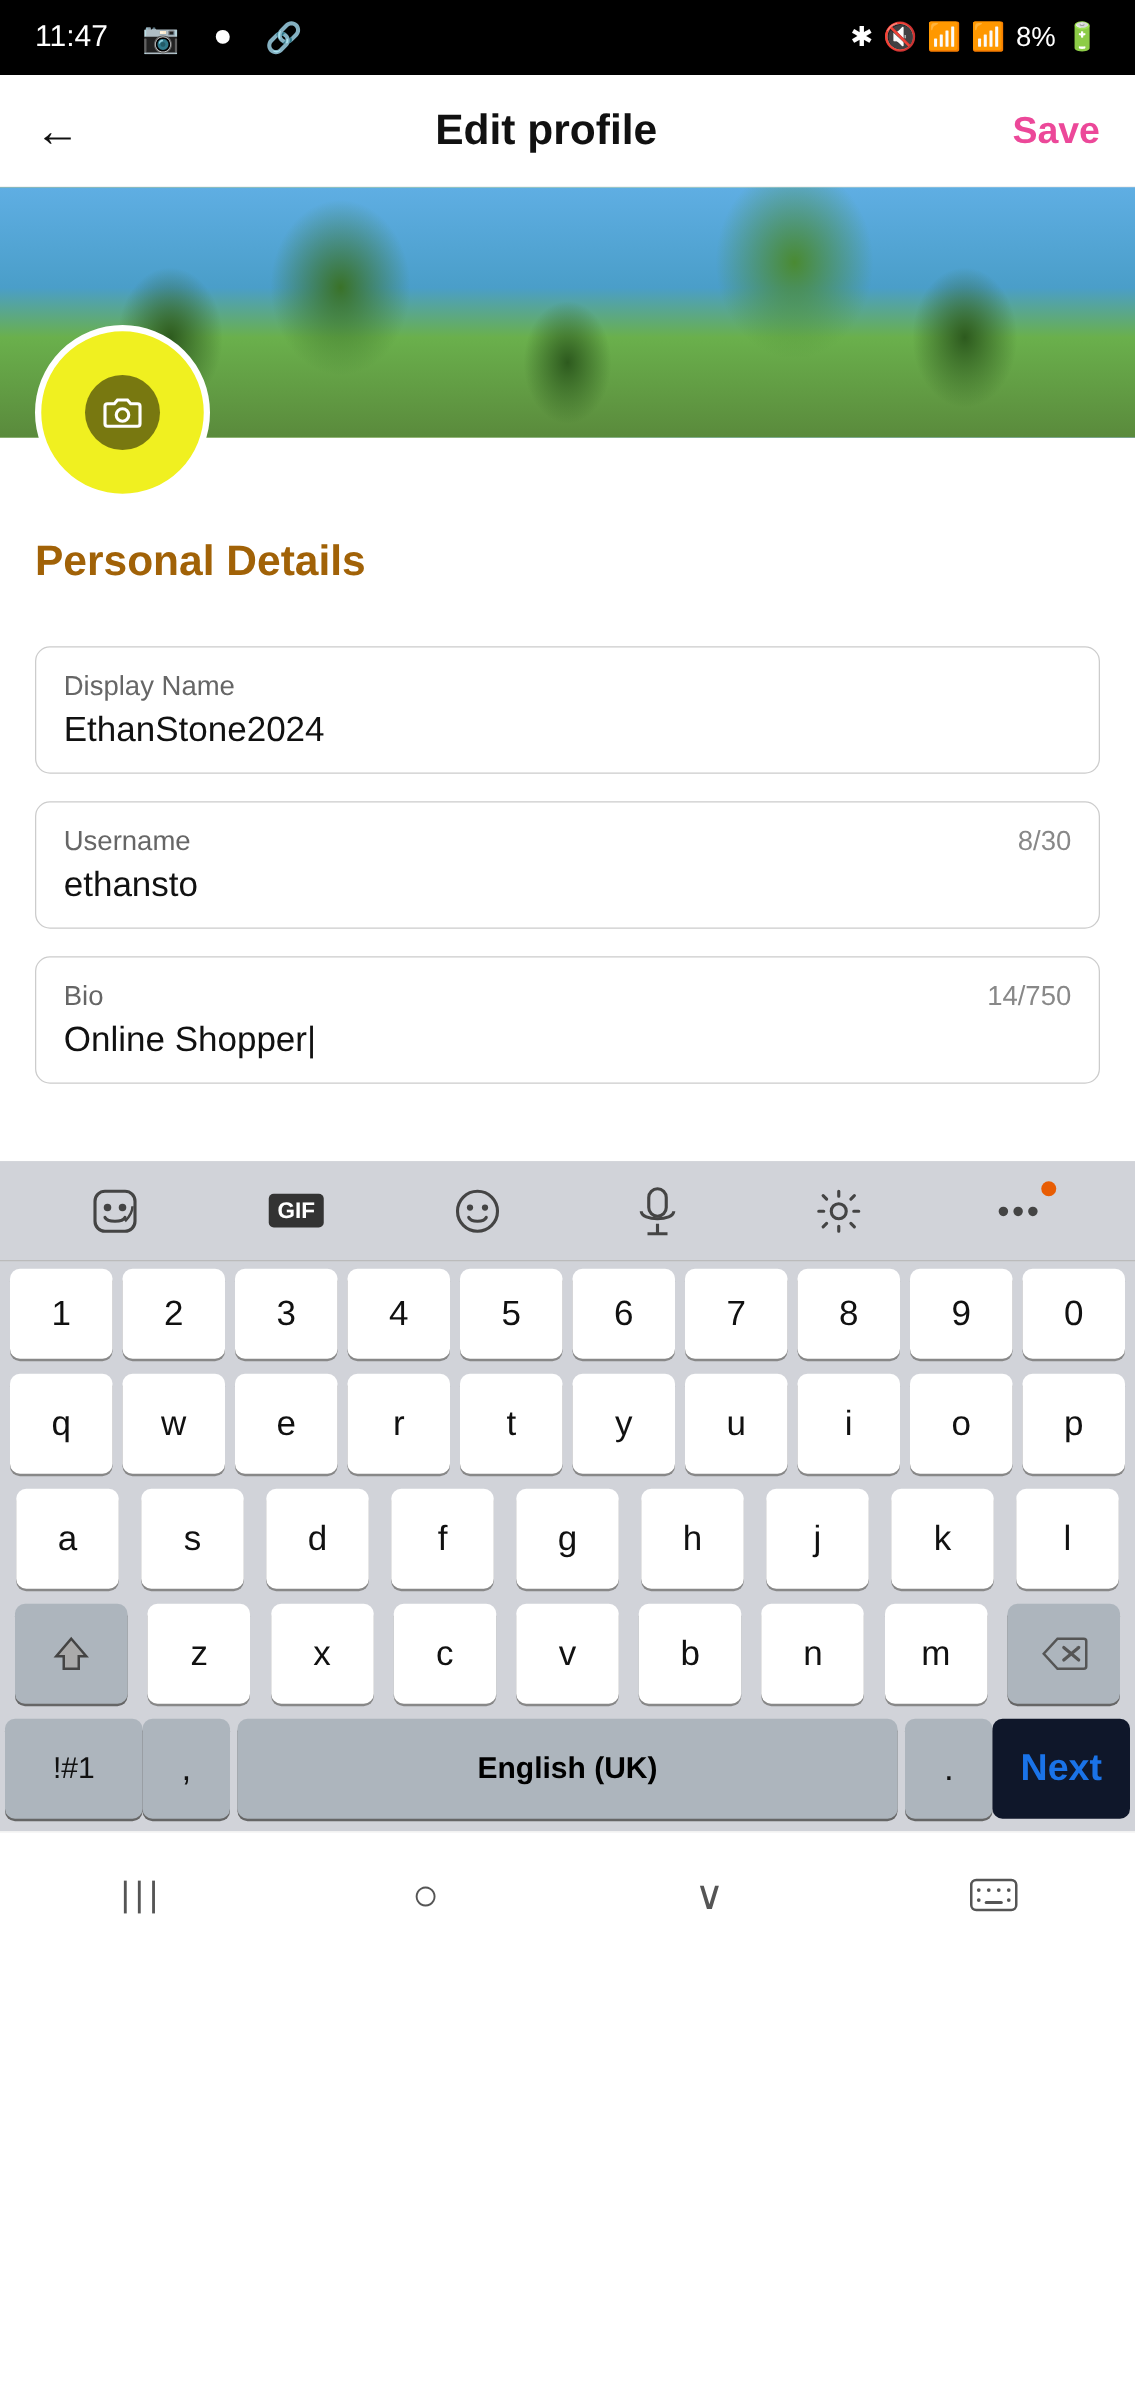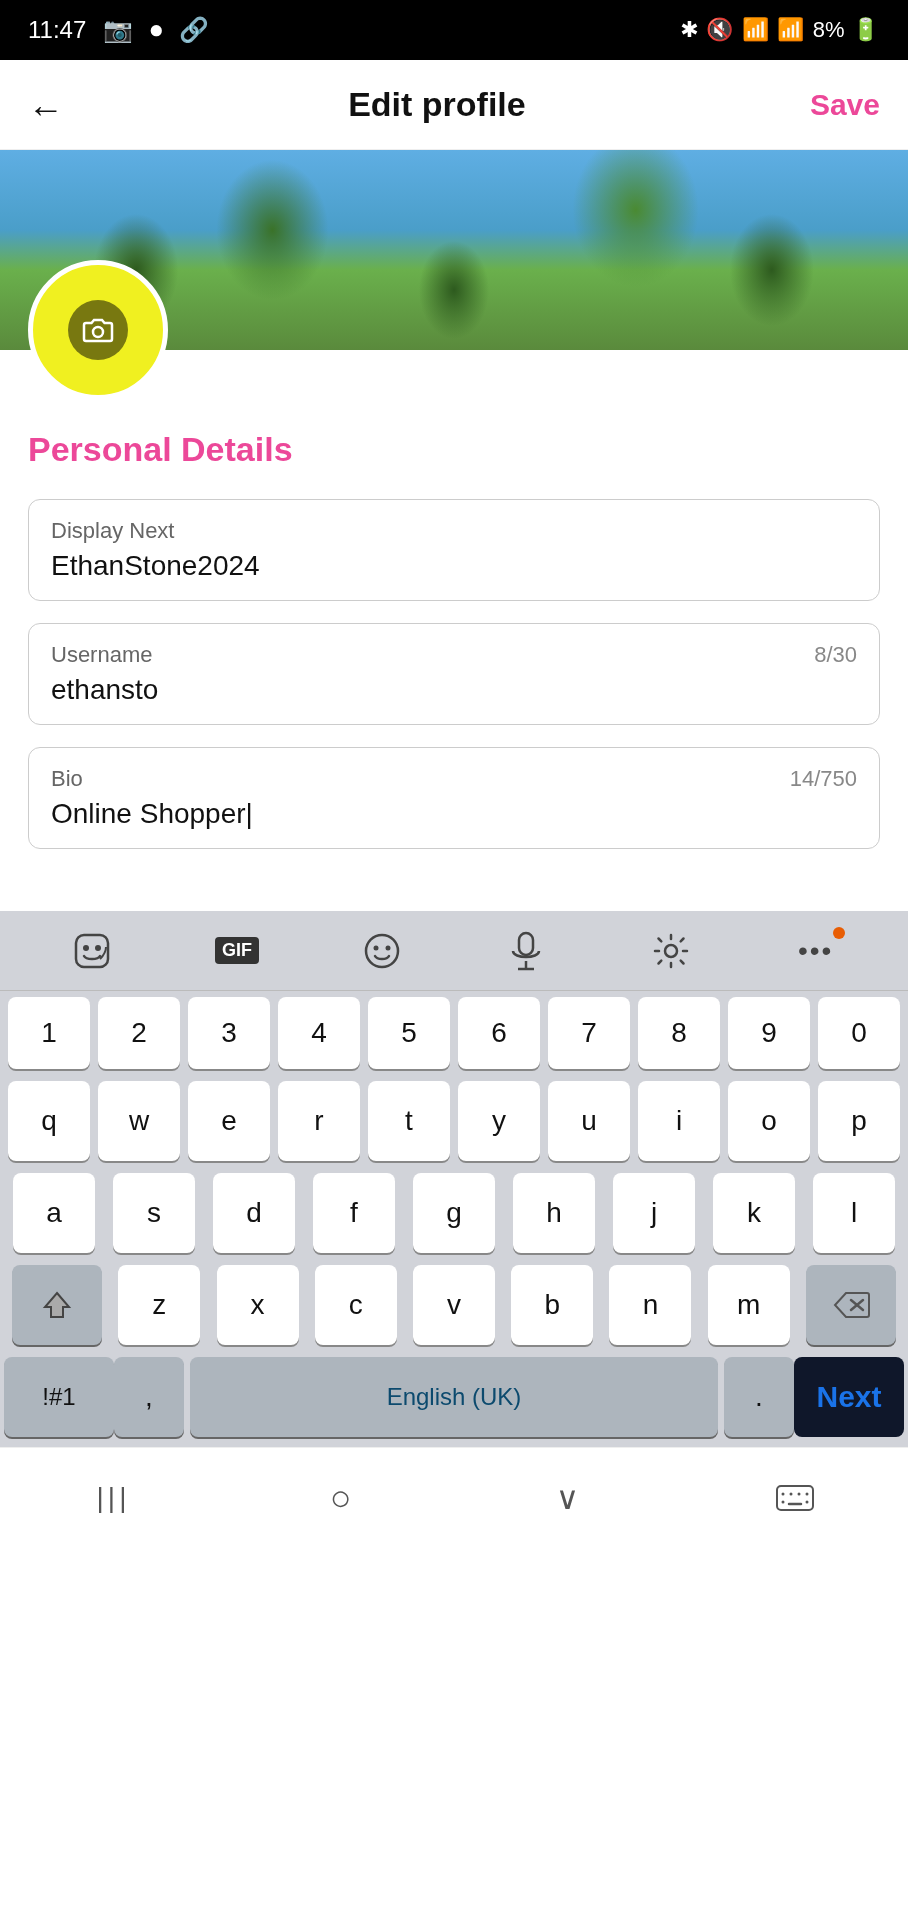--- a/index.html
+++ b/index.html
@@ -17,21 +17,21 @@
       background: #000;
       height: 60px;
       display: flex;
       align-items: center;
       justify-content: space-between;
       padding: 0 28px;
       color: #fff;
       font-size: 24px;
       font-weight: 500;
     }
-    .status-left { display: flex; align-items: center; gap: 17px; }
+    .status-left { display: flex; align-items: center; gap: 28px; }
     .status-right { display: flex; align-items: center; gap: 8px; font-size: 22px; }
 
     
     .header {
       background: #fff;
       height: 90px;
       display: flex;
       align-items: center;
       justify-content: space-between;
       padding: 0 28px;
@@ -98,22 +98,22 @@
     }
 
     
     .content {
       padding: 80px 28px 20px 28px;
       background: #fff;
     }
     .section-title {
       font-size: 34px;
       font-weight: 700;
-      color: #ec4899;
-      margin-bottom: 30px;
+      color: #a16207;
+      margin-bottom: 48px;
     }
 
     
     .form-field {
       border: 1.5px solid #ccc;
       border-radius: 12px;
       padding: 18px 22px;
       margin-bottom: 22px;
       position: relative;
       background: #fff;
@@ -317,21 +317,21 @@
         <circle cx="18" cy="20" r="5" stroke="white" stroke-width="2.5" fill="none"></circle>
       </svg>
     </div>
   </div>
 </div>
 
 <div class="content">
   <div class="section-title">Personal Details</div>
 
   <div class="form-field">
-    <span class="field-label">Display Next</span>
+    <span class="field-label">Display Name</span>
     <span class="field-value">EthanStone2024</span>
   </div>
 
   <div class="form-field">
     <span class="field-counter">8/30</span>
     <span class="field-label">Username</span>
     <span class="field-value">ethansto</span>
   </div>
 
   <div class="form-field">
@@ -440,21 +440,21 @@
         <path d="M15 4H36a2 2 0 012 2v20a2 2 0 01-2 2H15L4 16z" stroke="#555" stroke-width="2" fill="none"></path>
         <line x1="20" y1="11" x2="32" y2="21" stroke="#555" stroke-width="2.5" stroke-linecap="round"></line>
         <line x1="32" y1="11" x2="20" y2="21" stroke="#555" stroke-width="2.5" stroke-linecap="round"></line>
       </svg>
     </div>
   </div>
 
   <div class="key-row" style="padding-bottom:10px;">
     <div class="key key-special key-special-bottom key-symbols">!#1</div>
     <div class="key key-special key-special-bottom key-comma">,</div>
-    <div class="key key-special key-special-bottom key-spacebar" style="font-size:24px; color:#0c4a6e; font-weight:400;">English (UK)</div>
+    <div class="key key-special key-special-bottom key-spacebar" style="font-size:24px; color:#000000; font-weight:700;">English (UK)</div>
     <div class="key key-special key-special-bottom key-dot">.</div>
     <div class="key key-next key-special-bottom">Next</div>
   </div>
 
 </div>
 
 <div class="nav-bar">
   <div class="nav-btn">
     <span style="font-size:28px; color:#555; letter-spacing:4px;">|||</span>
   </div>

